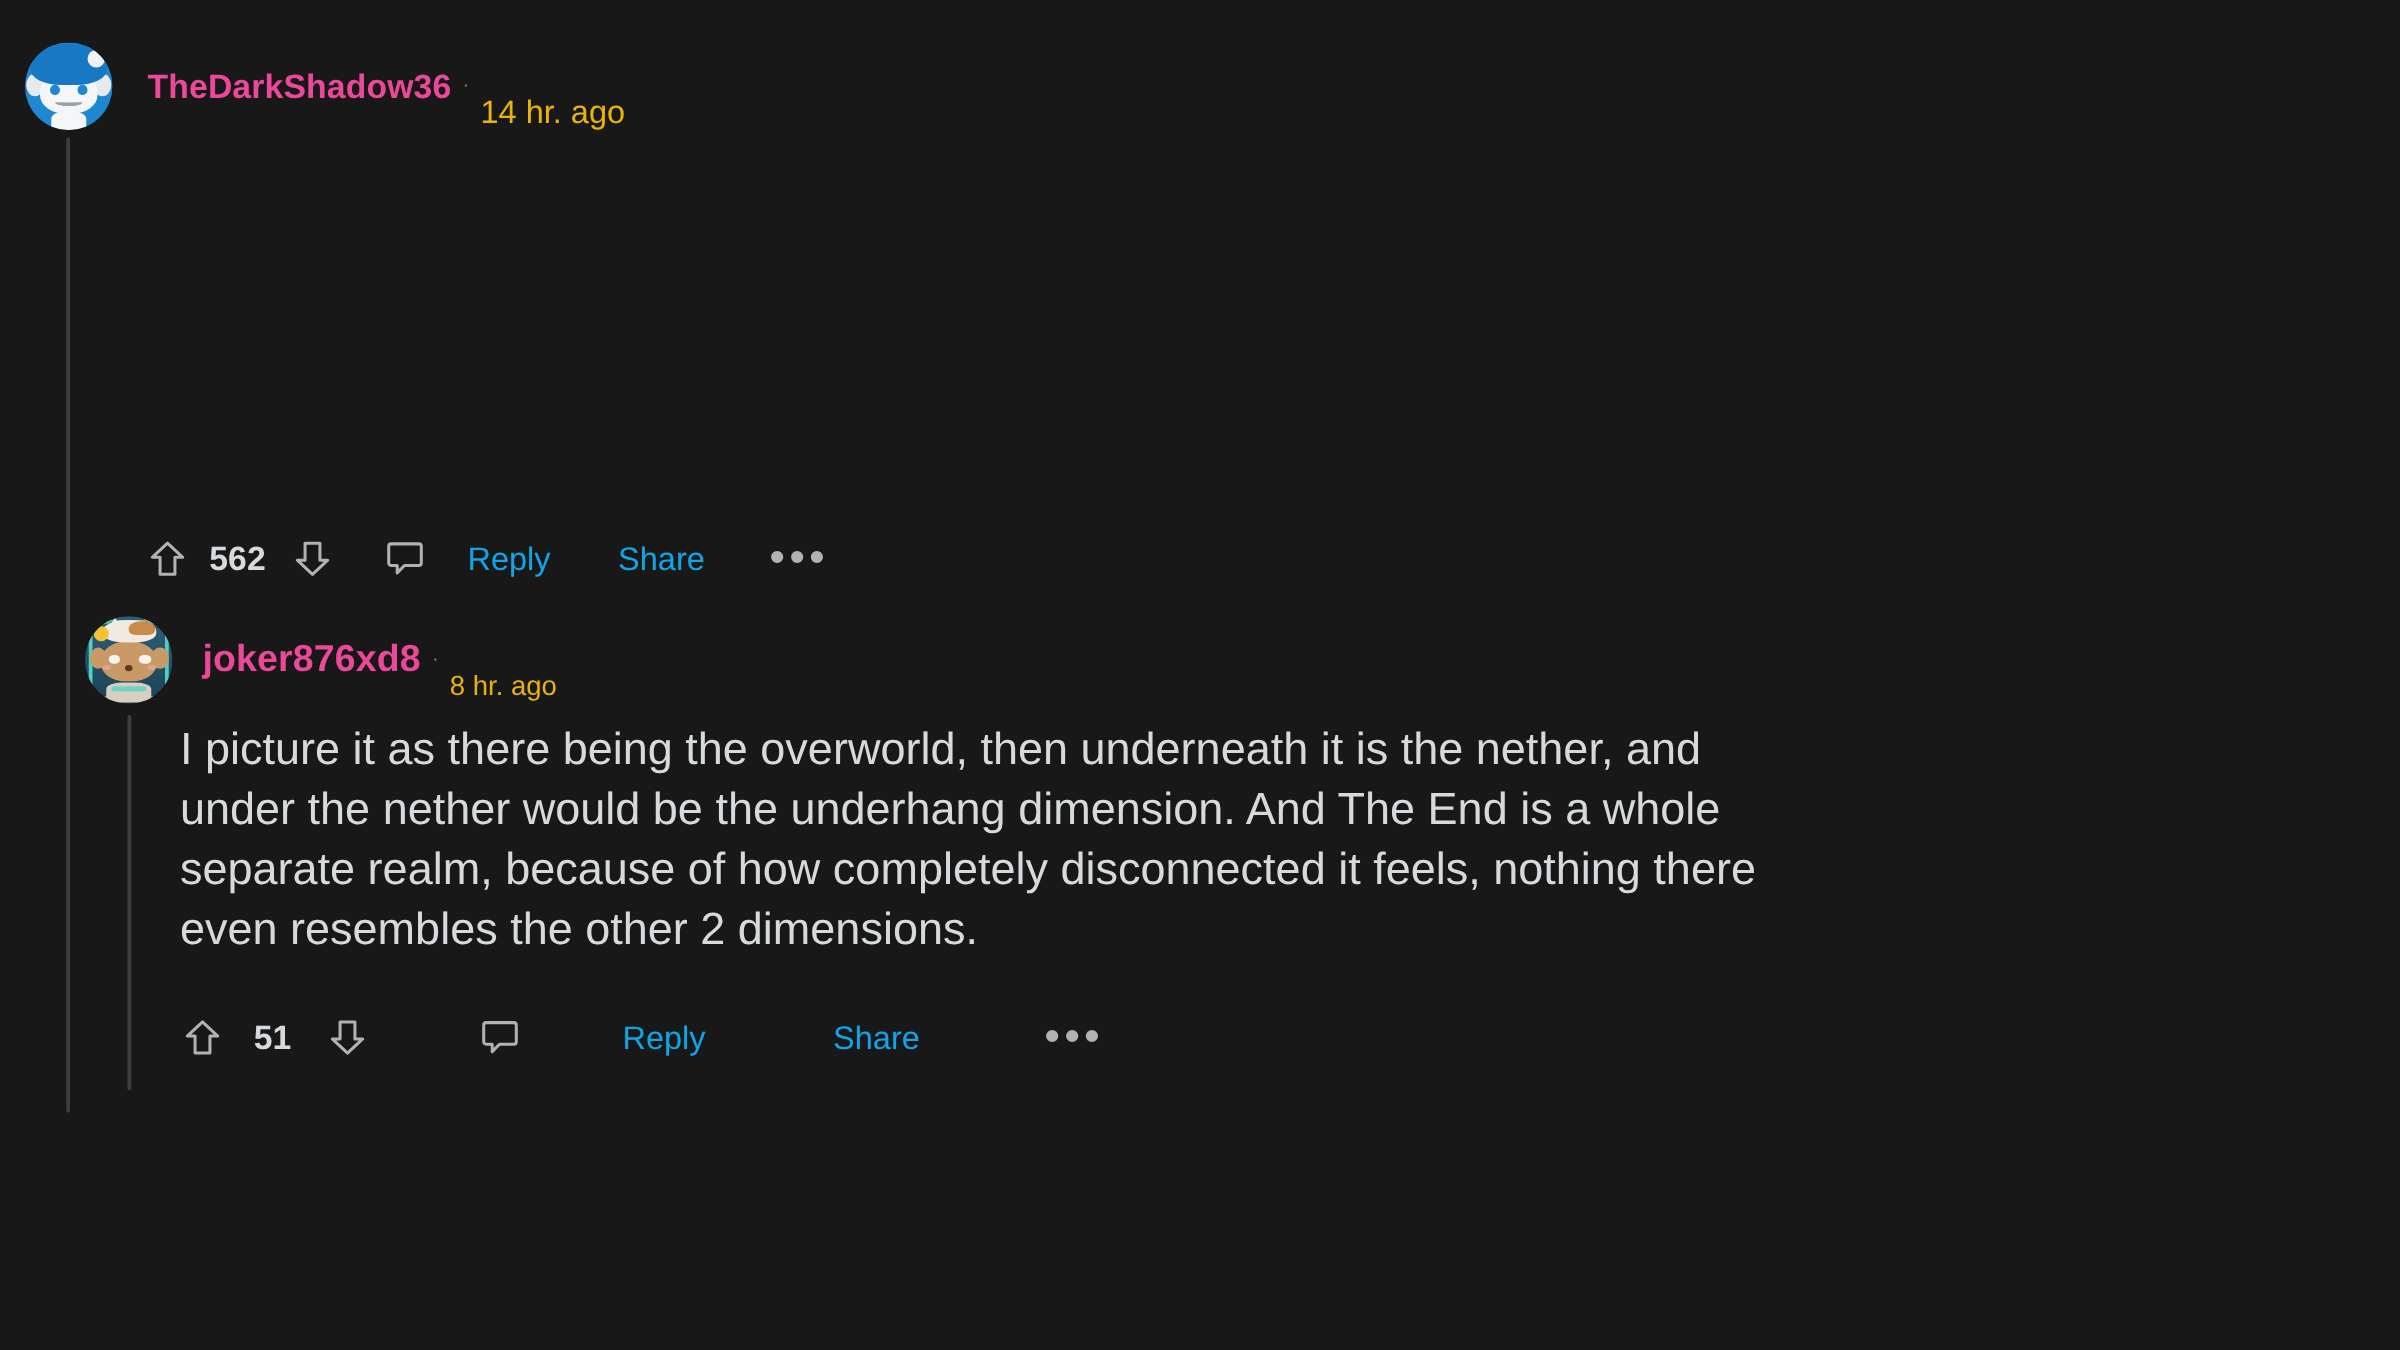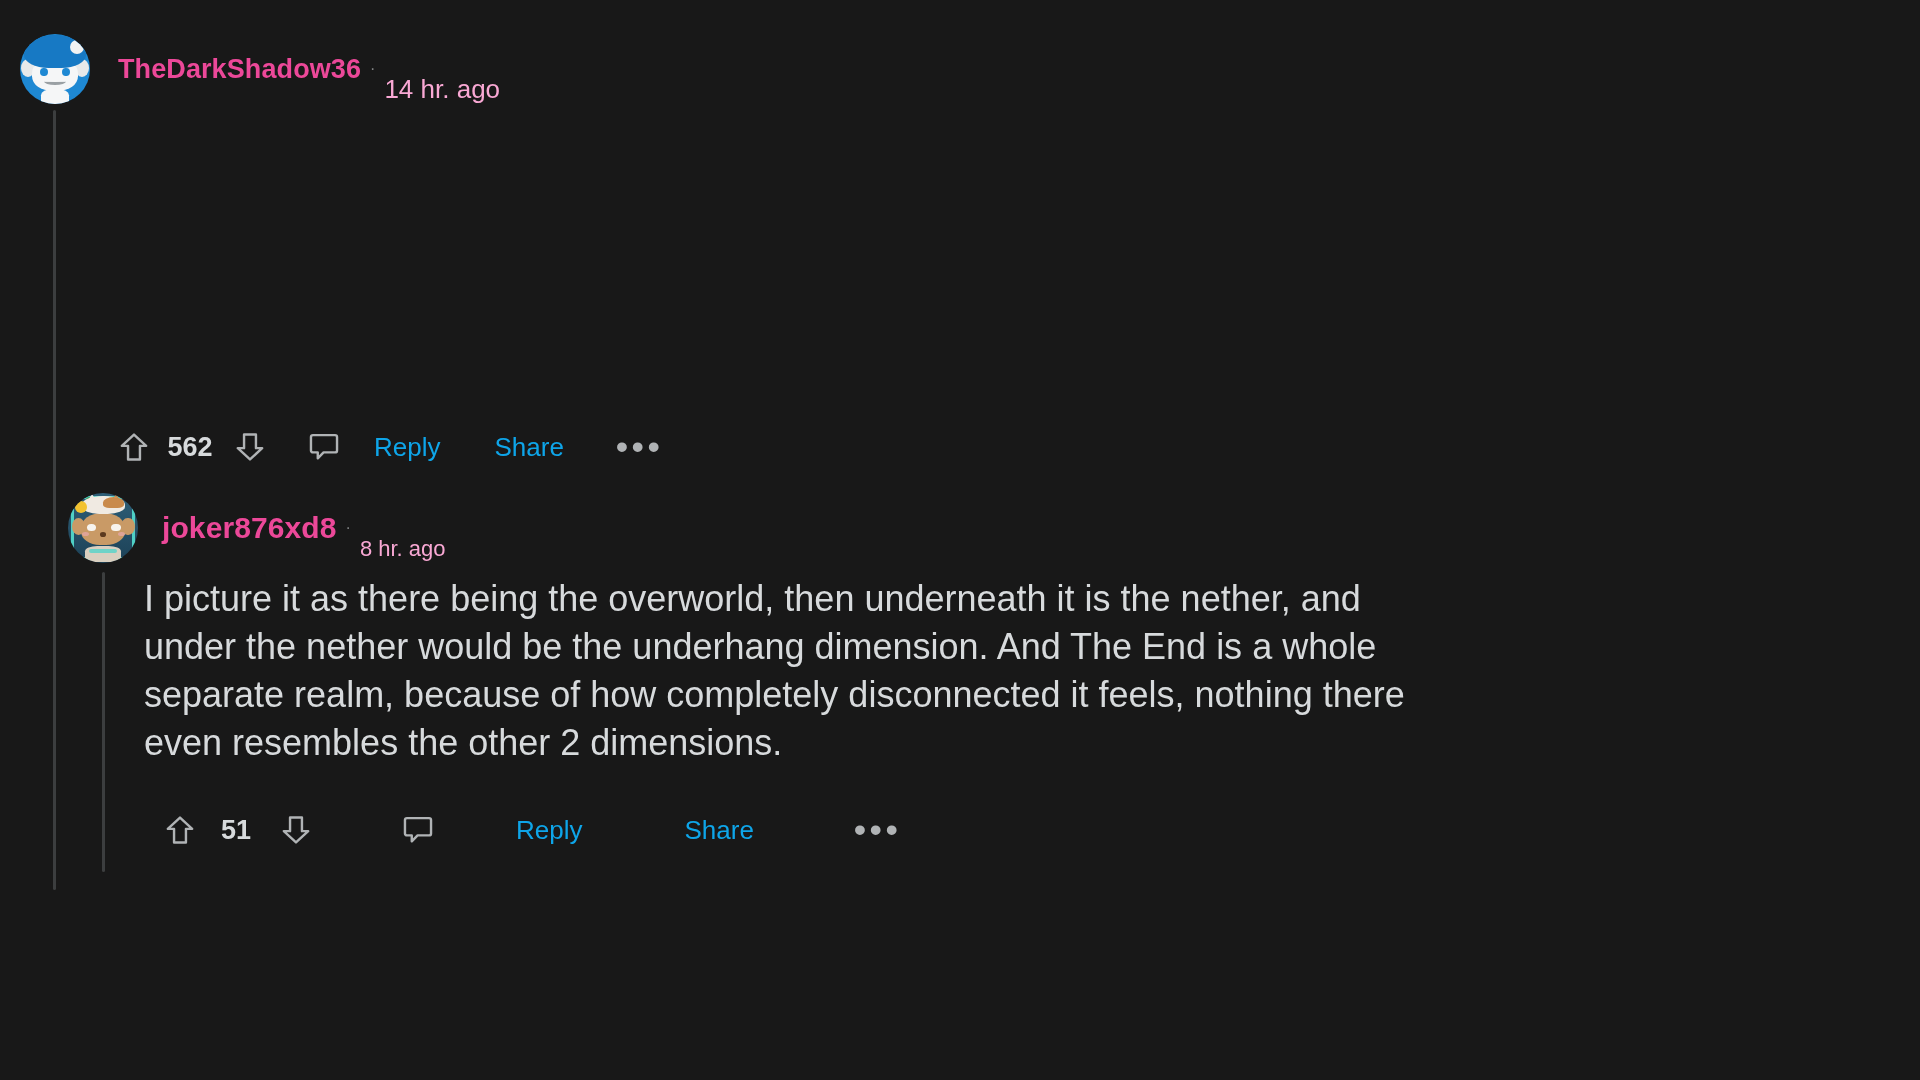--- a/index.html
+++ b/index.html
@@ -27,21 +27,21 @@
     position: relative;
   }
 
   .username {
     font-weight: bold;
     color: #ec4899;
     letter-spacing: .1px;
     white-space: nowrap;
   }
   .meta-dot { color: #818384; padding: 0 9px; }
-  .timestamp { color: #f9a8d4; white-space: nowrap; margin-top: 41px; }
+  .timestamp { color: #eab308; white-space: nowrap; margin-top: 41px; }
 
   
   .thread-rail {
     position: absolute;
     width: 3px;
     background: #3c3e3f;
     border-radius: 2px;
   }
 
   
@@ -90,21 +90,21 @@
   #comment-1 .actions { position: absolute; left: 112px; top: 382px; margin-top: 43px; }
 
   
   #comment-2 .avatar { width: 70px; height: 70px; }
   #comment-2 .c-header { position: absolute; left: 68px; top: 493px; }
   #comment-2 .username { font-size: 30px; margin-left: 24px; }
   #comment-2 .timestamp { font-size: 22px; }
   #comment-2 .thread-rail { left: 102px; top: 572px; height: 300px; }
   #comment-2 .c-body { position: absolute; left: 144px; top: 575px;
                        width: 1285px; font-size: 36px; }
-  #comment-2 .actions { position: absolute; left: 158px; top: 808px; gap: 48px; }
+  #comment-2 .actions { position: absolute; left: 140px; top: 808px; gap: 48px; }
 
   
   .actions .icon-btn.up    { width: 44px; height: 44px; }
   .actions .icon-btn.down  { width: 44px; height: 44px; margin-left: 12px;}
   .actions .icon-btn.cmt   { width: 44px; height: 44px; margin-left: 30px;}
   .actions .vote-count     { min-width: 52px; font-size: 27px; margin-left: 8px;}
   .actions .act-label      { font-size: 26px; }
   .actions .reply-btn      { margin-left: 28px; }
   .actions .share-btn      { margin-left: 54px; text-align: right; }
   .actions .more-btn       { margin-left: 52px; font-size: 34px; }

